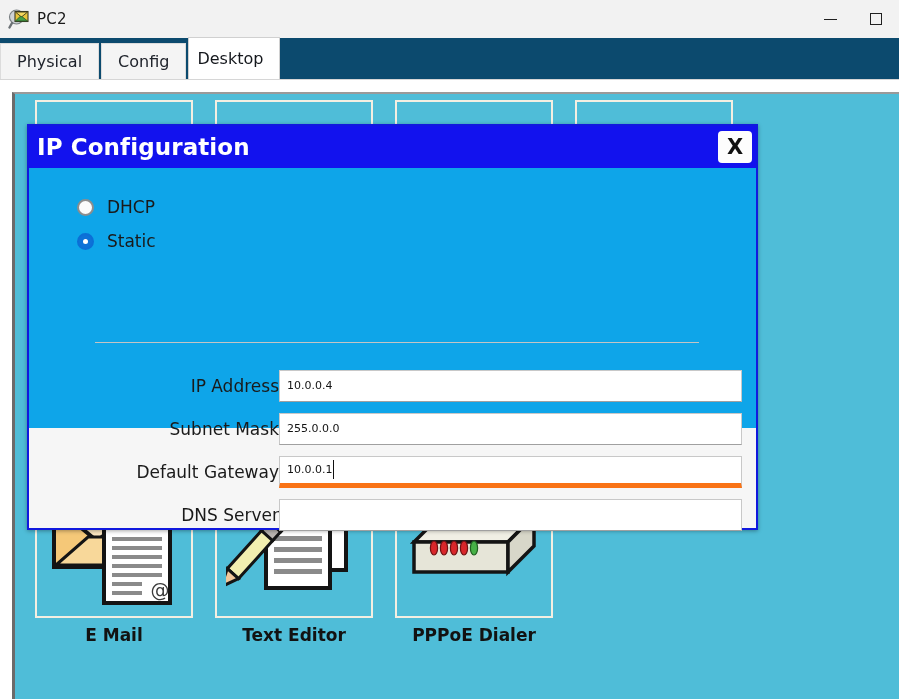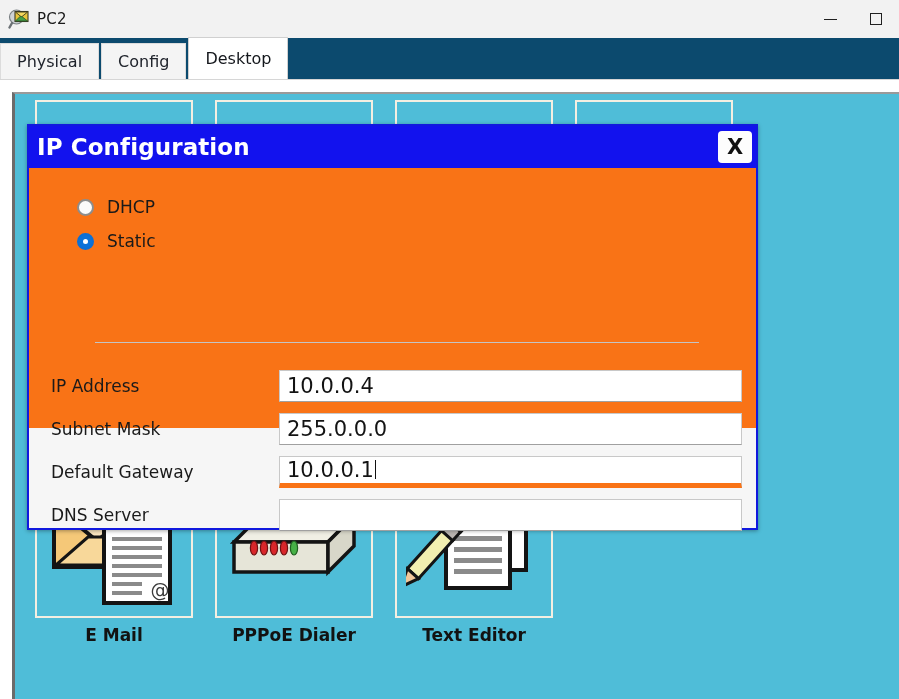--- a/index.html
+++ b/index.html
@@ -72,20 +72,21 @@
     margin-right: 2px;
     cursor: default;
   }
   .tab.active {
     background: #ffffff;
     height: 42px;
     border-color: #d0d0d0;
     position: relative;
     z-index: 3;
     color: #14171c;
+    padding-left: 8px;
   }
 
   
   .desktop-wrap {
     position: absolute; left: 0; top: 80px;
     width: 899px; height: 619px;
     background: #ffffff;
     padding: 12px 0 0 12px;
   }
   .desktop {
@@ -160,22 +161,23 @@
     background: #fdfdfd;
     border-radius: 4px;
     display: flex; align-items: center; justify-content: center;
     font-size: 21px; font-weight: bold;
     color: #111;
     cursor: default;
   }
   .dialog-body {
     position: relative;
     height: 260px;
-    background: #f97316;
+    background: #0ea5e9;
     padding: 22px 0 0 0;
+    text-align: right;
   }
 
   .radio-row {
     display: flex; align-items: center;
     margin-left: 48px;
     height: 34px;
     cursor: default;
   }
   .radio {
     width: 17px; height: 17px;
@@ -226,21 +228,21 @@
     color: #1a1a1a;
     flex: 0 0 auto;
   }
   .field-input {
     width: 463px; height: 32px;
     background: #ffffff;
     border: 1px solid #c8c8c8;
     border-bottom: 1px solid #a0a0a0;
     display: flex; align-items: center;
     padding-left: 7px;
-    font-size: 21px;
+    font-size: 11px;
     color: #131313;
     cursor: text;
   }
   .field-input.focused {
     border-bottom: 5px solid #f97316;
   }
   .caret {
     display: inline-block;
     width: 1px; height: 19px;
     background: #111;
@@ -369,39 +371,20 @@
                 </g>
                 <text x="112" y="112" font-family="'DejaVu Sans',sans-serif" font-size="19" fill="#3a3a3a" text-anchor="middle">@</text>
               </svg>
             </div>
             <div class="icon-label">E Mail</div>
           </div>
 
           <div class="icon-cell">
             <div class="icon-box">
 
-              <svg class="art" width="140" height="100" viewBox="0 0 140 100">
-                <polygon points="10,46 36,20 130,20 104,46" fill="#f0efe4" stroke="#141414" stroke-width="3.5"></polygon>
-                <rect x="10" y="46" width="94" height="30" fill="#e6e5d8" stroke="#141414" stroke-width="3.5"></rect>
-                <polygon points="104,46 130,20 130,50 104,76" fill="#d8d7c9" stroke="#141414" stroke-width="3.5"></polygon>
-                <g>
-                  <ellipse cx="30" cy="52" rx="3.6" ry="7" fill="#d8262a" stroke="#6e1113" stroke-width="1.2"></ellipse>
-                  <ellipse cx="40" cy="52" rx="3.6" ry="7" fill="#d8262a" stroke="#6e1113" stroke-width="1.2"></ellipse>
-                  <ellipse cx="50" cy="52" rx="3.6" ry="7" fill="#d8262a" stroke="#6e1113" stroke-width="1.2"></ellipse>
-                  <ellipse cx="60" cy="52" rx="3.6" ry="7" fill="#d8262a" stroke="#6e1113" stroke-width="1.2"></ellipse>
-                  <ellipse cx="70" cy="52" rx="3.6" ry="7" fill="#46b046" stroke="#1f5e1f" stroke-width="1.2"></ellipse>
-                </g>
-              </svg>
-            </div>
-            <div class="icon-label">PPPoE Dialer</div>
-          </div>
-
-          <div class="icon-cell">
-            <div class="icon-box">
-
               <svg class="art" width="136" height="124" viewBox="0 0 136 124">
                 <rect x="58" y="6" width="62" height="80" fill="#ffffff" stroke="#141414" stroke-width="4"></rect>
                 <rect x="40" y="20" width="64" height="84" fill="#ffffff" stroke="#141414" stroke-width="4"></rect>
                 <g fill="#8a8a8a">
                   <rect x="48" y="30" width="48" height="5"></rect>
                   <rect x="48" y="41" width="48" height="5"></rect>
                   <rect x="48" y="52" width="48" height="5"></rect>
                   <rect x="48" y="63" width="48" height="5"></rect>
                   <rect x="48" y="74" width="48" height="5"></rect>
                   <rect x="48" y="85" width="48" height="5"></rect>
@@ -410,20 +393,39 @@
                   <rect x="20" y="52" width="15" height="52" fill="#f2efb0" stroke="#141414" stroke-width="3"></rect>
                   <rect x="20" y="40" width="15" height="13" fill="#b9b4b0" stroke="#141414" stroke-width="3"></rect>
                   <rect x="20" y="30" width="15" height="11" fill="#7d4a46" stroke="#141414" stroke-width="3"></rect>
                   <polygon points="20,104 35,104 27.5,122" fill="#f2c79a" stroke="#141414" stroke-width="3"></polygon>
                   <polygon points="24,116 31,116 27.5,122" fill="#1a1a1a"></polygon>
                 </g>
               </svg>
             </div>
             <div class="icon-label">Text Editor</div>
           </div>
+
+          <div class="icon-cell">
+            <div class="icon-box">
+
+              <svg class="art" width="140" height="100" viewBox="0 0 140 100">
+                <polygon points="10,46 36,20 130,20 104,46" fill="#f0efe4" stroke="#141414" stroke-width="3.5"></polygon>
+                <rect x="10" y="46" width="94" height="30" fill="#e6e5d8" stroke="#141414" stroke-width="3.5"></rect>
+                <polygon points="104,46 130,20 130,50 104,76" fill="#d8d7c9" stroke="#141414" stroke-width="3.5"></polygon>
+                <g>
+                  <ellipse cx="30" cy="52" rx="3.6" ry="7" fill="#d8262a" stroke="#6e1113" stroke-width="1.2"></ellipse>
+                  <ellipse cx="40" cy="52" rx="3.6" ry="7" fill="#d8262a" stroke="#6e1113" stroke-width="1.2"></ellipse>
+                  <ellipse cx="50" cy="52" rx="3.6" ry="7" fill="#d8262a" stroke="#6e1113" stroke-width="1.2"></ellipse>
+                  <ellipse cx="60" cy="52" rx="3.6" ry="7" fill="#d8262a" stroke="#6e1113" stroke-width="1.2"></ellipse>
+                  <ellipse cx="70" cy="52" rx="3.6" ry="7" fill="#46b046" stroke="#1f5e1f" stroke-width="1.2"></ellipse>
+                </g>
+              </svg>
+            </div>
+            <div class="icon-label">PPPoE Dialer</div>
+          </div>
         </div>
       </div>
 
       <div class="dialog">
         <div class="dialog-titlebar">
           <div class="dialog-title">IP Configuration</div>
           <div class="dialog-close">X</div>
         </div>
 
         <div class="dialog-body">

